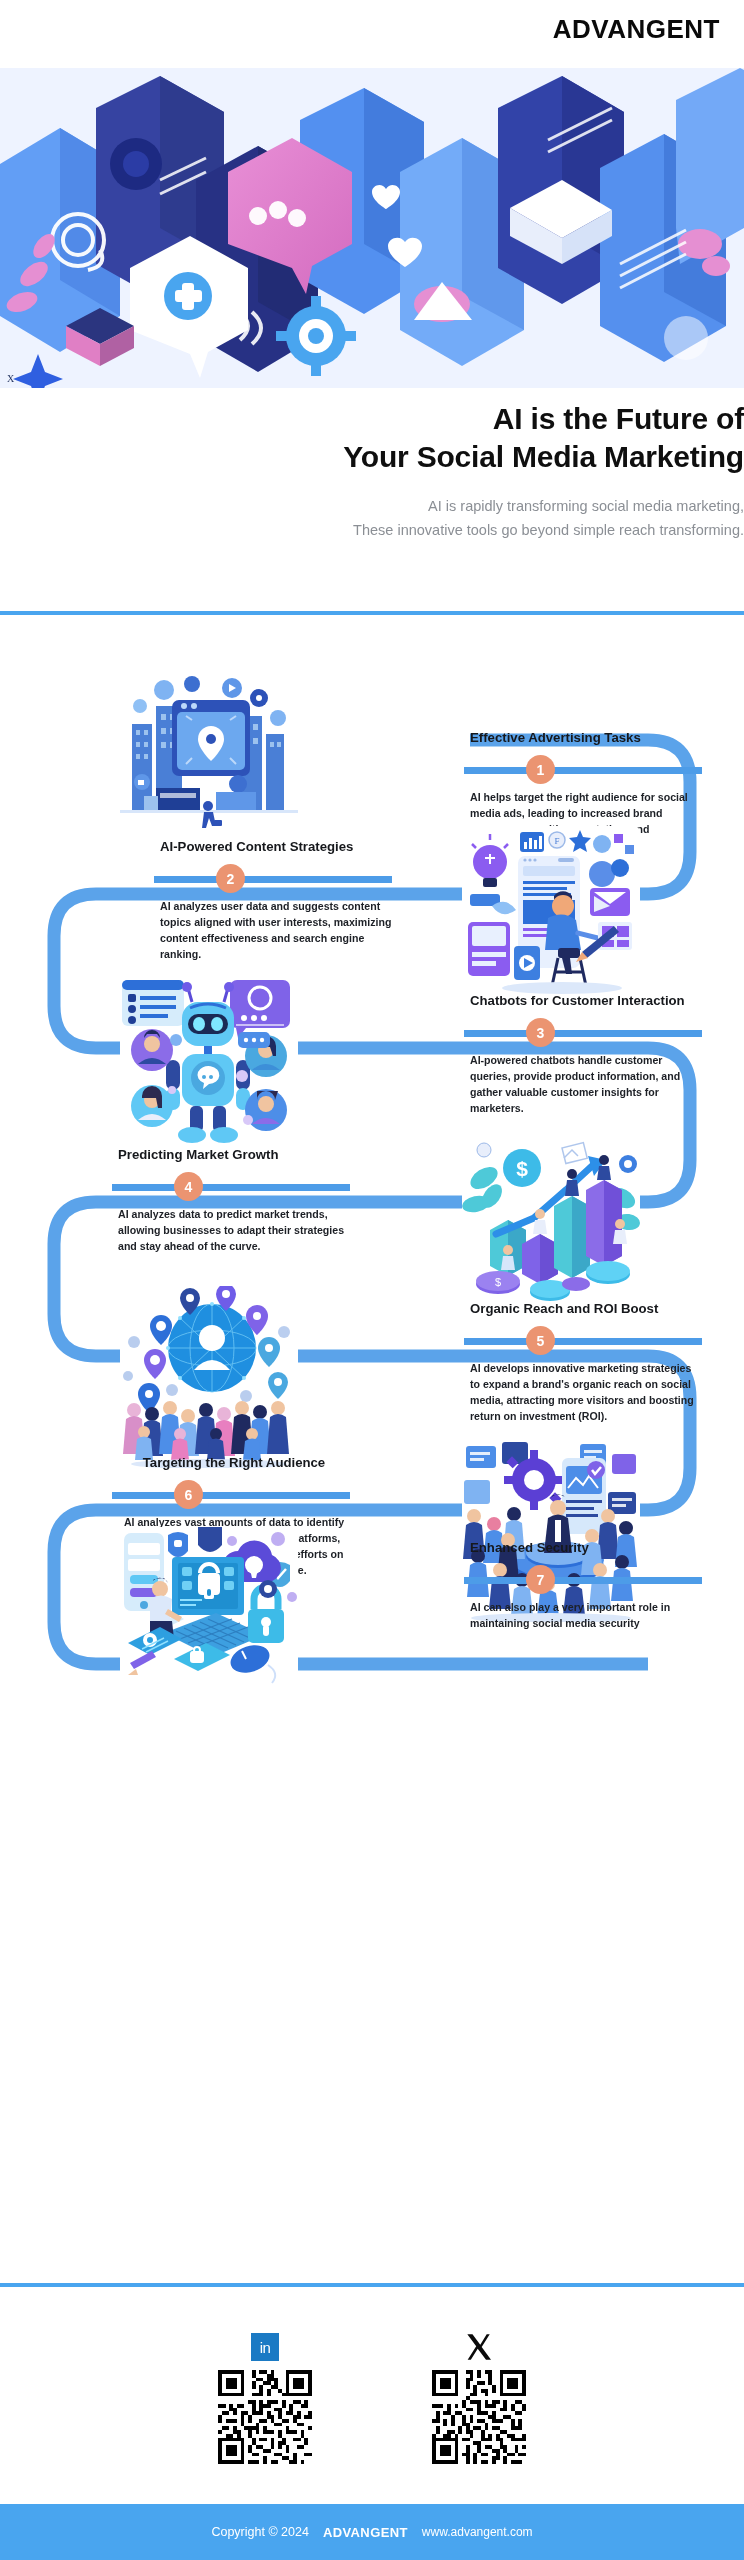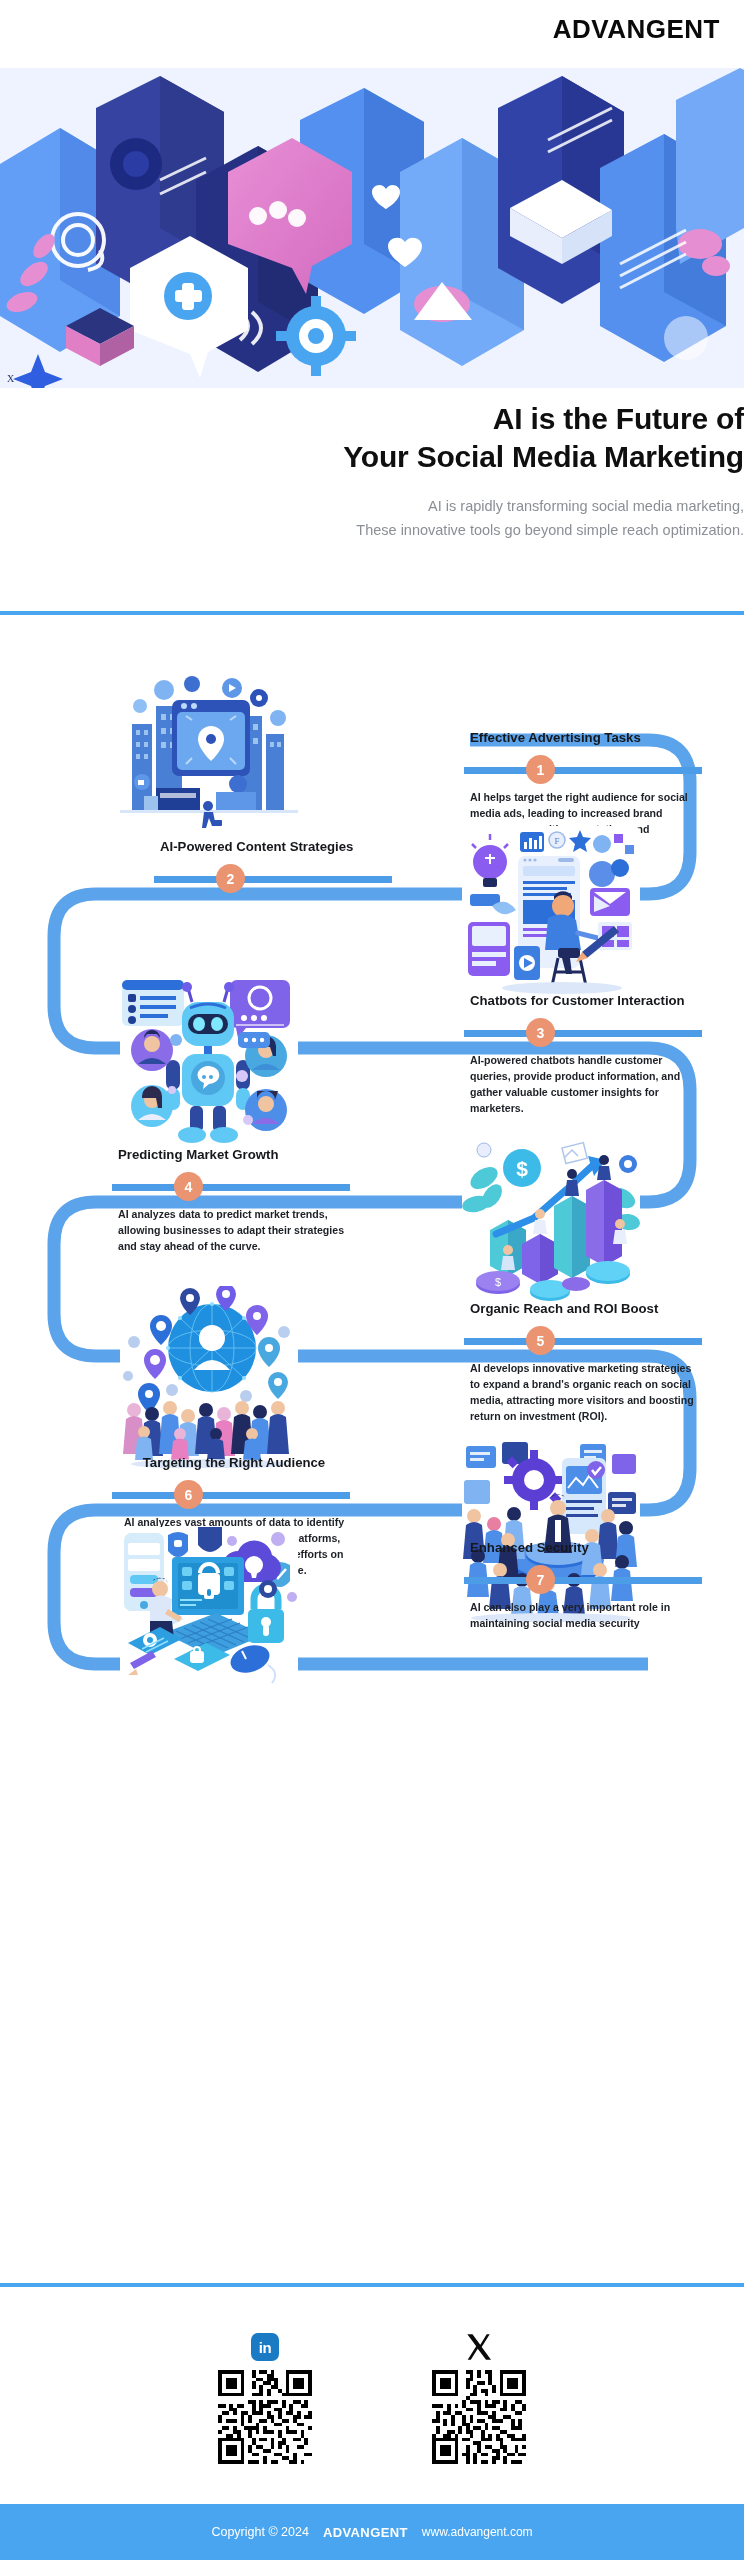--- a/index.html
+++ b/index.html
@@ -159,23 +159,23 @@
   }
   .social-col {
     display: flex;
     flex-direction: column;
     align-items: center;
   }
   .social-icon { height: 34px; margin-bottom: 6px; display:flex; align-items:center; }
   .li-tile {
     width: 28px; height: 28px;
     background: #1b7ac4;
-    border-radius: 7px;
+    border-radius: 0;
     display: flex; align-items: center; justify-content: center;
-    color: #fff; font-size: 15px; font-weight: 700;
+    color: #fff; font-size: 15px; font-weight: 400;
     font-family: "Liberation Sans", sans-serif;
     letter-spacing: -0.5px;
   }
   .qr { width: 94px; height: 94px; display:block; image-rendering: pixelated; }
 
   
   .footer-bar {
     position: absolute;
     bottom: 0; left: 0;
     width: 744px; height: 56px;
@@ -320,21 +320,21 @@
     <div class="hero-x">X</div>
   </div>
 
   <div class="title-block">
     <div class="head-title">
       <div>AI is the Future of</div>
       <div>Your Social Media Marketing</div>
     </div>
     <div class="head-sub">
       <div>AI is rapidly transforming social media marketing,</div>
-      <div>These innovative tools go beyond simple reach optimization.</div>
+      <div>These innovative tools go beyond simple reach transforming.</div>
     </div>
   </div>
 
   <div class="divider-top"></div>
 
   <svg class="track" viewBox="0 0 744 1620">
     <g fill="none" stroke="#5ba3ea" stroke-width="13" stroke-linecap="butt">
 
       <path d="M470 100 H648 Q690 100 690 142 V212 Q690 254 648 254 H352"></path>
 
@@ -536,20 +536,21 @@
         </g>
         <ellipse cx="100" cy="162" rx="60" ry="6" fill="#dce8fa"></ellipse>
       </svg>
     </div>
     <div class="step-body left-body" style="top:12px;margin-left:42px;">
       <div class="step-heading">AI-Powered Content Strategies</div>
       <div class="step-bar-row">
         <div class="step-bar" style="left:-6px; width:238px;"></div>
         <div class="badge" style="left:56px;">2</div>
       </div>
+      <div class="step-text">AI analyzes user data and suggests content topics aligned with user interests, maximizing content effectiveness and search engine ranking.</div>
     </div>
   </div>
 
   <div class="step" style="top:980px; height:190px;">
     <div class="step-illus right-illus" style="top:0;">
       <svg width="178" height="172" viewBox="0 0 178 172">
         <rect width="178" height="172" fill="#ffffff"></rect>
 
         <rect x="2" y="0" width="62" height="46" rx="6" fill="#d6ecfb"></rect>
         <rect x="2" y="0" width="62" height="10" rx="5" fill="#2d6fd8"></rect>

